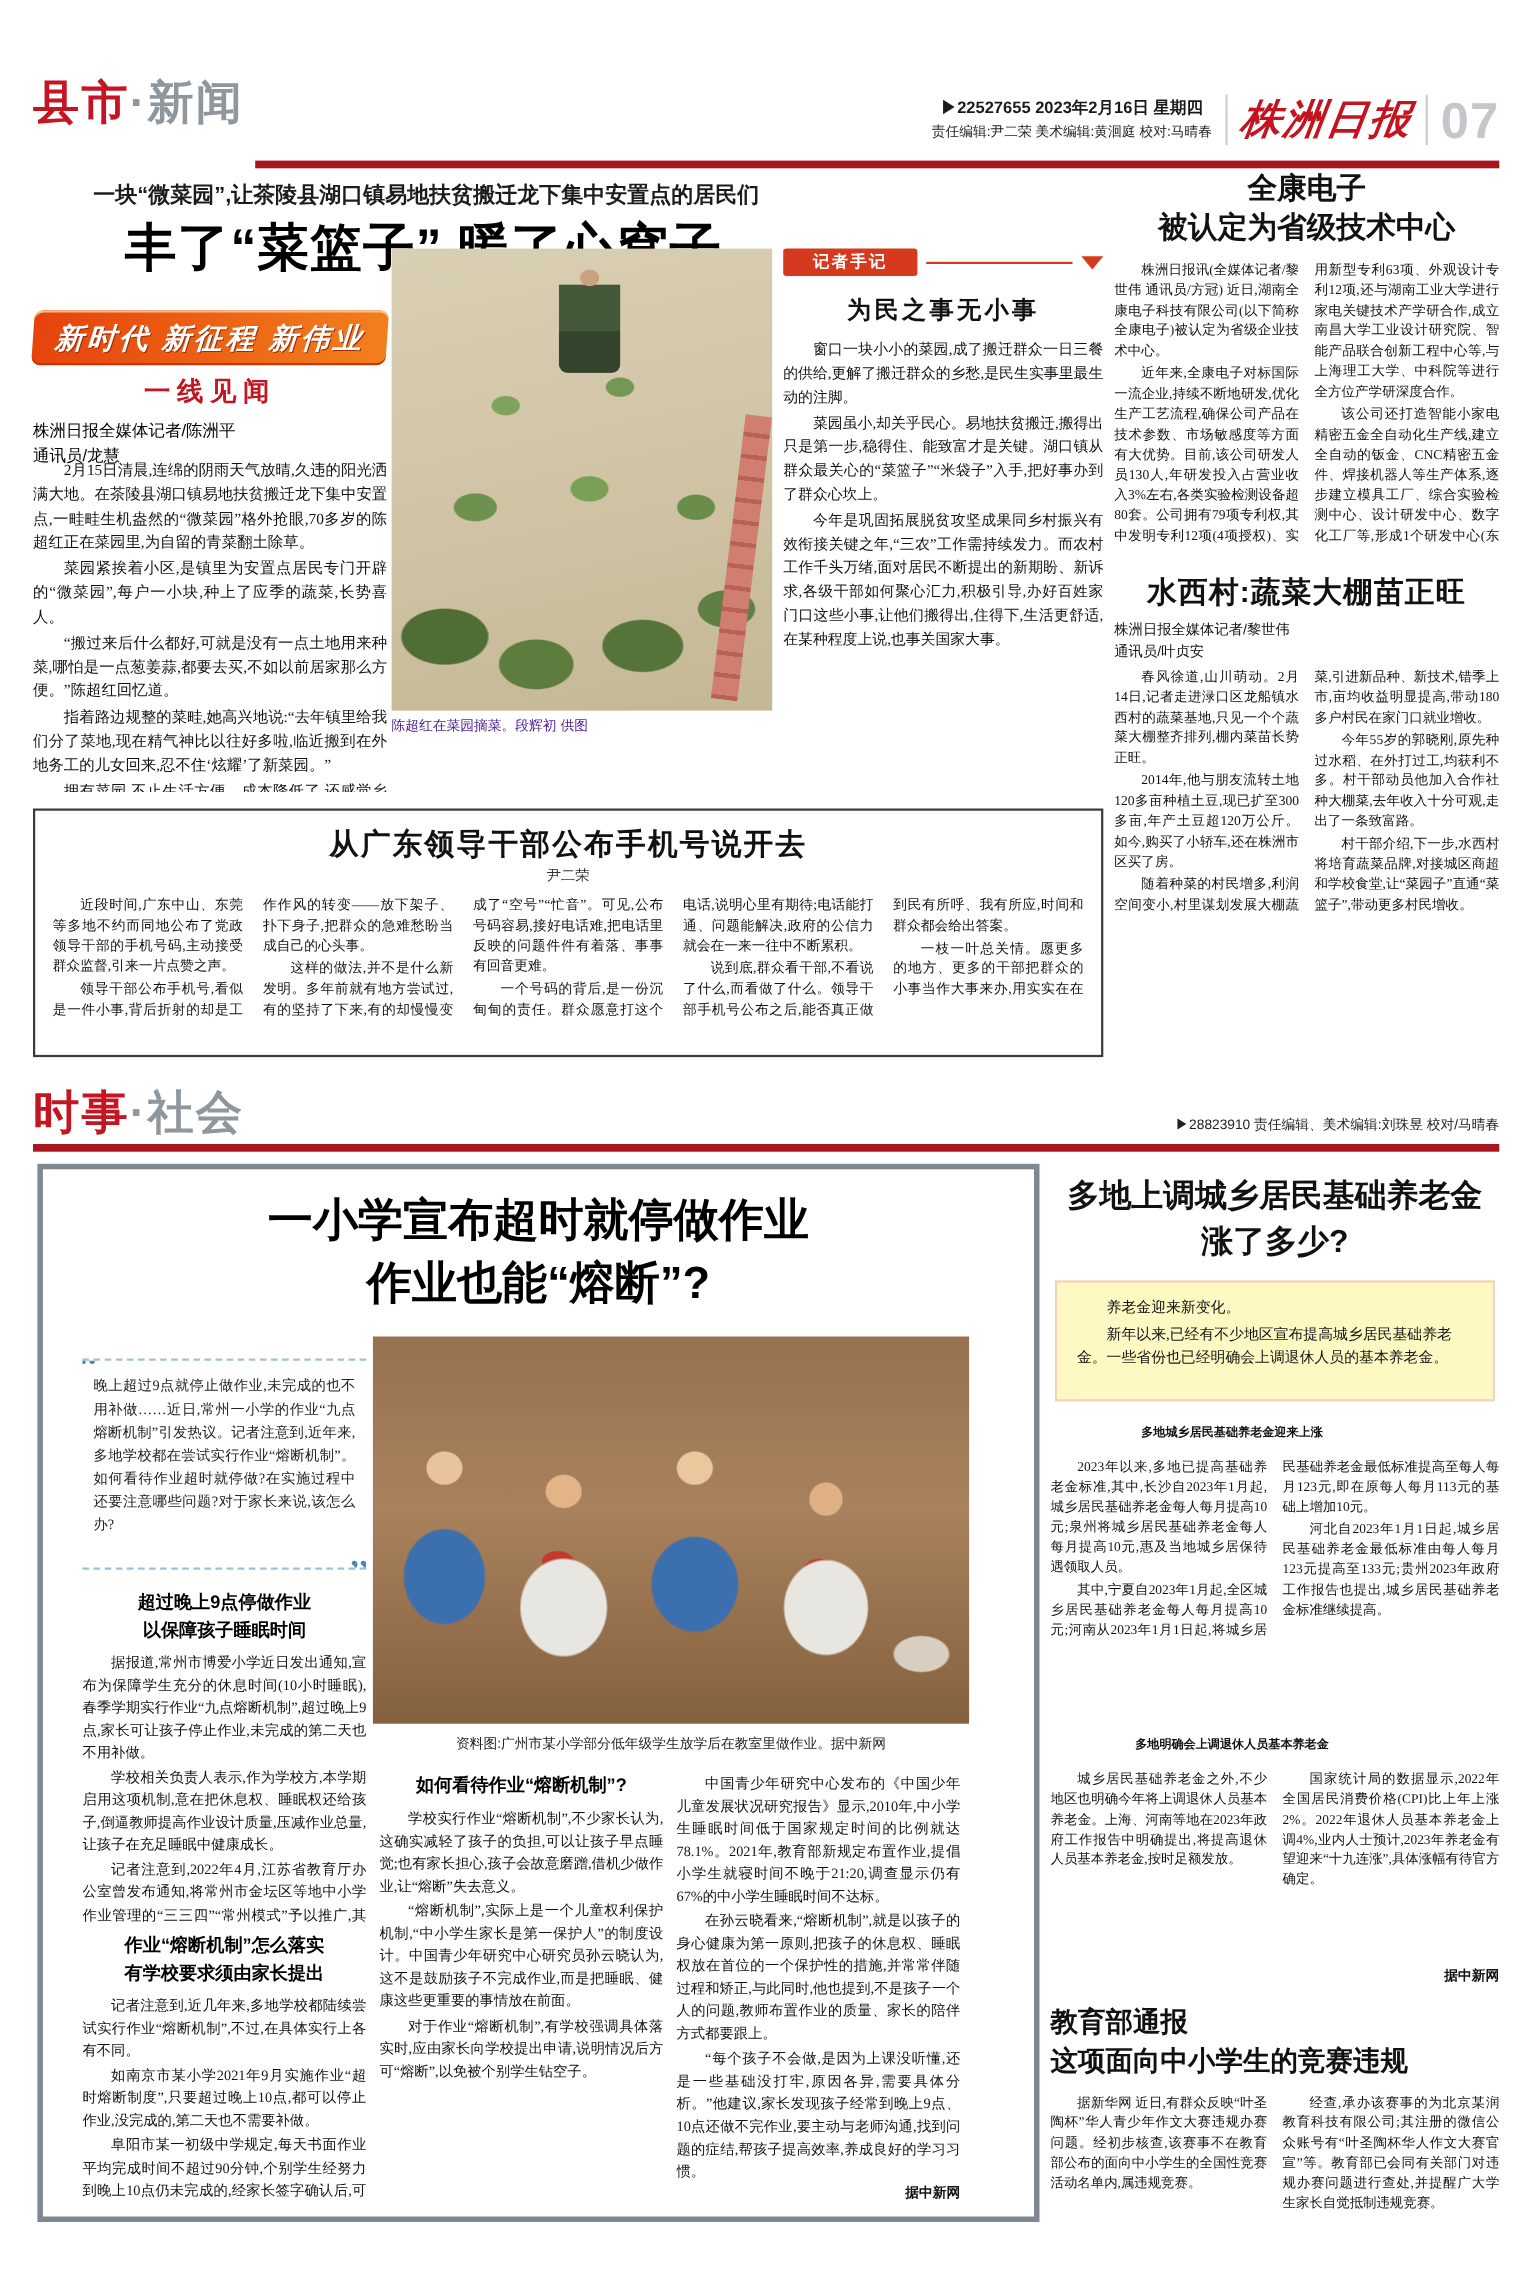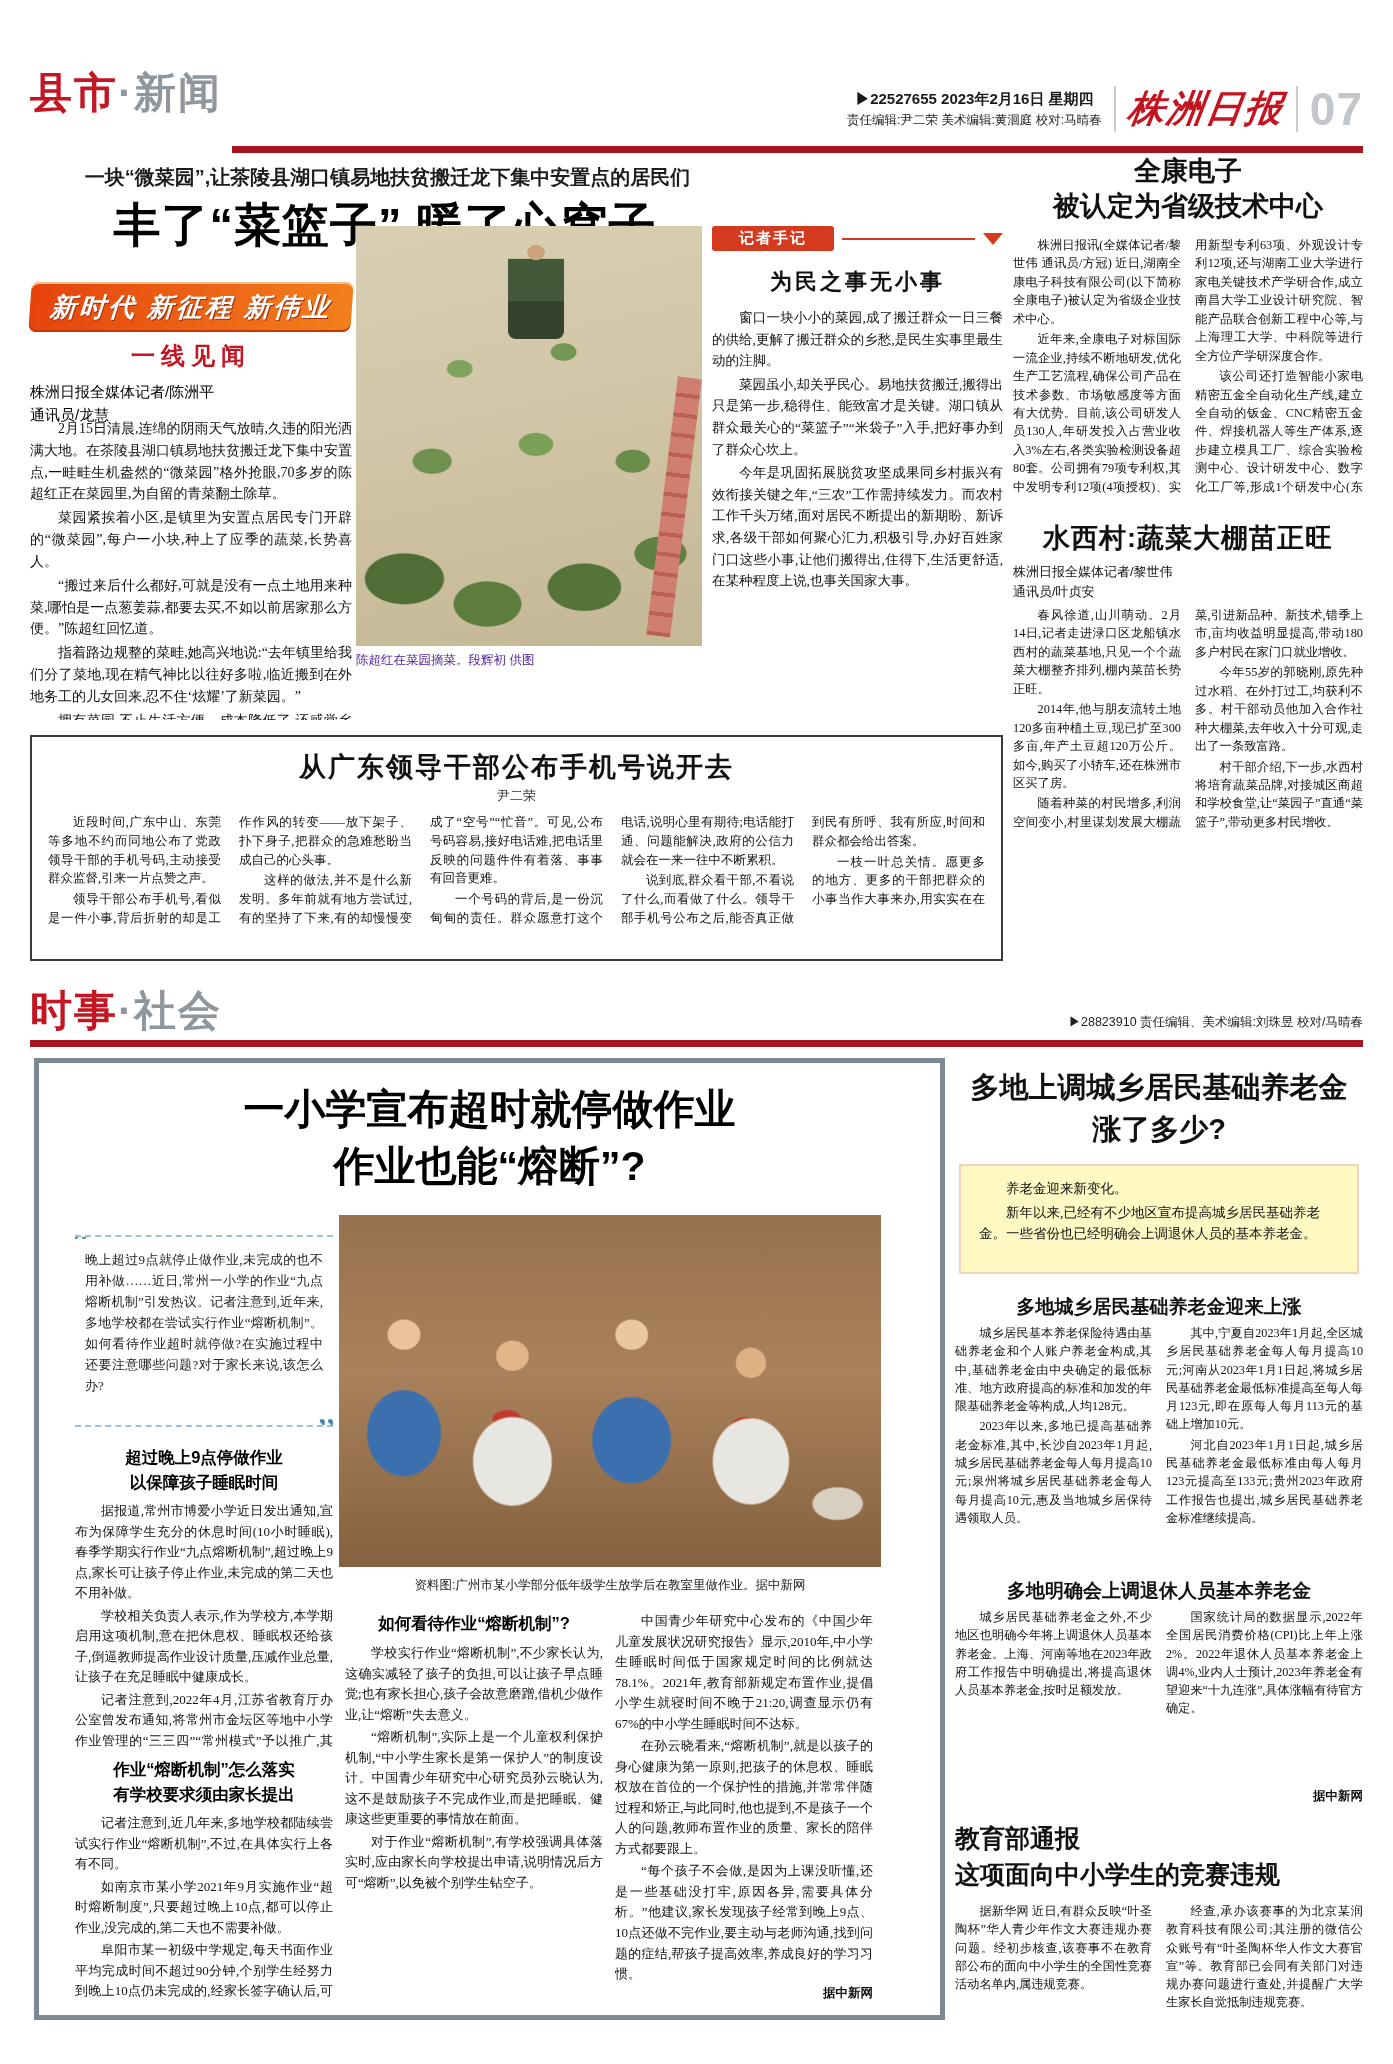--- a/index.html
+++ b/index.html
@@ -93,21 +93,21 @@
       linear-gradient(180deg,#977250 0%,#a9815c 45%,#84613f 100%)}
   .hw-caption{left:300px;top:514px;width:542px;text-align:center;font-size:12.5px;color:#222}
   .hw-sub{text-align:center;font-weight:900;font-size:16.5px;line-height:1.5;color:#000}
   .hw-col{font-size:13px;line-height:1.58;font-family:"Liberation Serif",serif;text-align:justify;overflow:hidden}
   .hw-src{text-align:right;font-size:12.5px;font-weight:700}
   
   #pen-h{left:955px;top:1066px;width:408px;text-align:center;font-size:29px;font-weight:900;line-height:1.45}
   #pen-box{left:959px;top:1164px;width:400px;height:110px;background:#fef9c3;border:2px solid #f3d2bd;
            box-sizing:border-box;padding:12px 18px;font-size:13.5px;line-height:1.6;
            font-family:"Liberation Serif",serif;overflow:hidden}
-  .pen-sub{left:955px;width:408px;text-align:center;font-weight:900;font-size:19px}
+  .pen-sub{left:916px;width:408px;text-align:center;font-weight:900;font-size:11px}
   .pen-cols{left:955px;width:408px;columns:2;column-gap:14px;font-size:12.2px;line-height:1.5}
   #pen-src{left:955px;top:1788px;width:408px;text-align:right;font-size:12.5px;font-weight:700}
   #edu-h{left:955px;top:1820px;width:408px;font-size:25px;font-weight:900;line-height:1.45}
   #edu-b{left:955px;top:1902px;width:408px;height:150px;columns:2;column-gap:14px;font-size:12.2px;line-height:1.5}
 </style>
 </head>
 <body>
 
 <div class="abs sec-title" style="left:30px;top:72px">
   <span class="t-red">县市</span><span class="t-gray">·</span><span class="t-gray">新闻</span>
@@ -251,21 +251,20 @@
 <div class="abs" id="pen-h">
   <div>多地上调城乡居民基础养老金</div>
   <div>涨了多少?</div>
 </div>
 <div class="abs" id="pen-box">
   <p class="para">养老金迎来新变化。</p>
   <p class="para">新年以来,已经有不少地区宣布提高城乡居民基础养老金。一些省份也已经明确会上调退休人员的基本养老金。</p>
 </div>
 <div class="abs pen-sub" style="top:1294px">多地城乡居民基础养老金迎来上涨</div>
 <div class="abs pen-cols jbody" style="top:1324px;height:240px">
-    <p class="para">城乡居民基本养老保险待遇由基础养老金和个人账户养老金构成,其中,基础养老金由中央确定的最低标准、地方政府提高的标准和加发的年限基础养老金等构成,人均128元。</p>
     <p class="para">2023年以来,多地已提高基础养老金标准,其中,长沙自2023年1月起,城乡居民基础养老金每人每月提高10元;泉州将城乡居民基础养老金每人每月提高10元,惠及当地城乡居保待遇领取人员。</p>
     <p class="para">其中,宁夏自2023年1月起,全区城乡居民基础养老金每人每月提高10元;河南从2023年1月1日起,将城乡居民基础养老金最低标准提高至每人每月123元,即在原每人每月113元的基础上增加10元。</p>
     <p class="para">河北自2023年1月1日起,城乡居民基础养老金最低标准由每人每月123元提高至133元;贵州2023年政府工作报告也提出,城乡居民基础养老金标准继续提高。</p>
   </div>
 <div class="abs pen-sub" style="top:1578px">多地明确会上调退休人员基本养老金</div>
 <div class="abs pen-cols jbody" style="top:1608px;height:176px">
     <p class="para">城乡居民基础养老金之外,不少地区也明确今年将上调退休人员基本养老金。上海、河南等地在2023年政府工作报告中明确提出,将提高退休人员基本养老金,按时足额发放。</p>
     <p class="para">国家统计局的数据显示,2022年全国居民消费价格(CPI)比上年上涨2%。2022年退休人员基本养老金上调4%,业内人士预计,2023年养老金有望迎来“十九连涨”,具体涨幅有待官方确定。</p>
   </div>
 <div class="abs" id="pen-src">据中新网</div>

